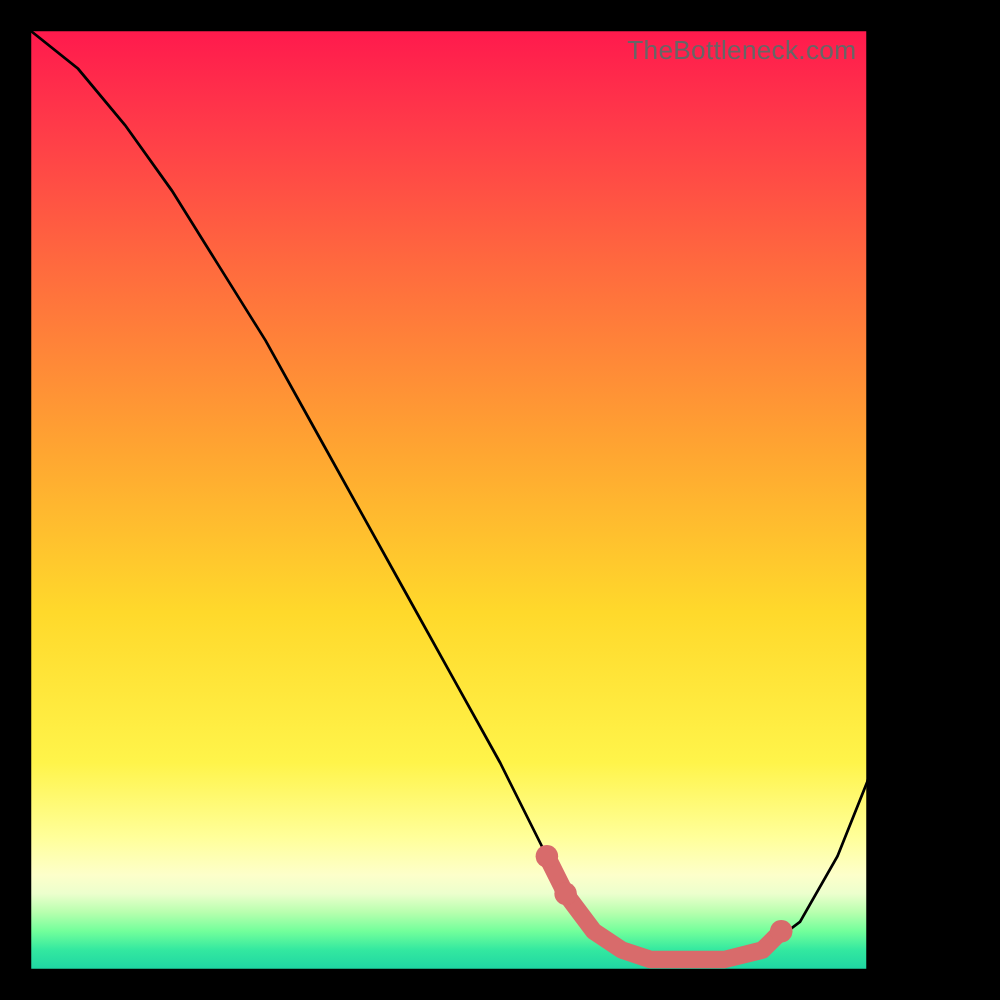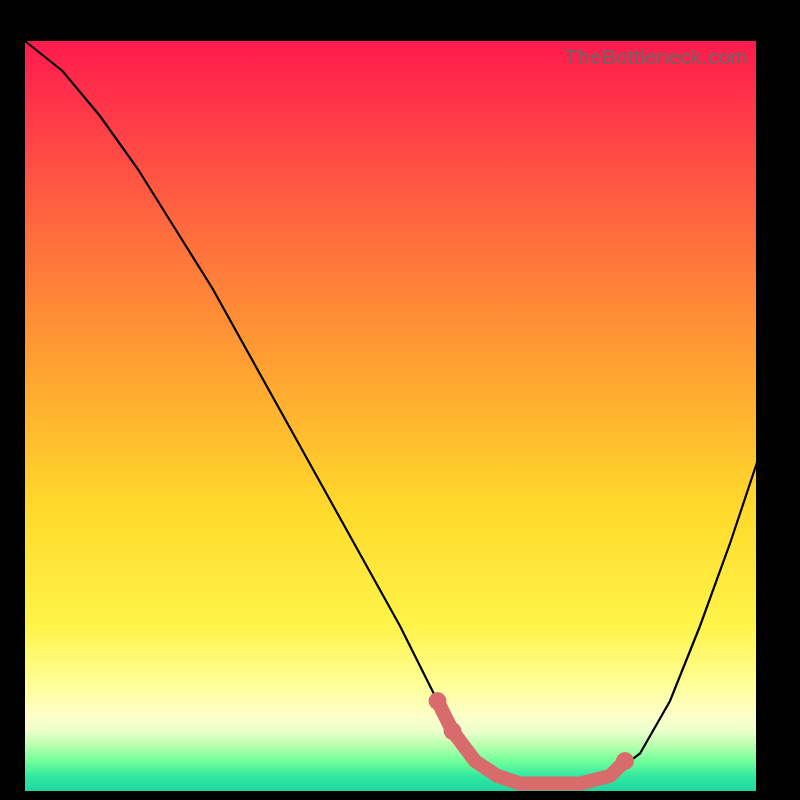--- a/index.html
+++ b/index.html
@@ -13,22 +13,22 @@
   }
   .frame {
     position: relative;
     width: 800px;
     height: 800px;
     background: #000;
   }
   .plot {
     position: absolute;
     left: 25px;
-    top: 41px;
-    width: 731px;
+    top: 25px;
+    width: 668px;
     height: 750px;
     
     background: linear-gradient(to bottom,
       #ff1a4d 0%,
       #ff3a49 10%,
       #ff6a3e 25%,
       #ffa631 45%,
       #ffd92b 62%,
       #fff44a 78%,
       #ffff9a 86%,

